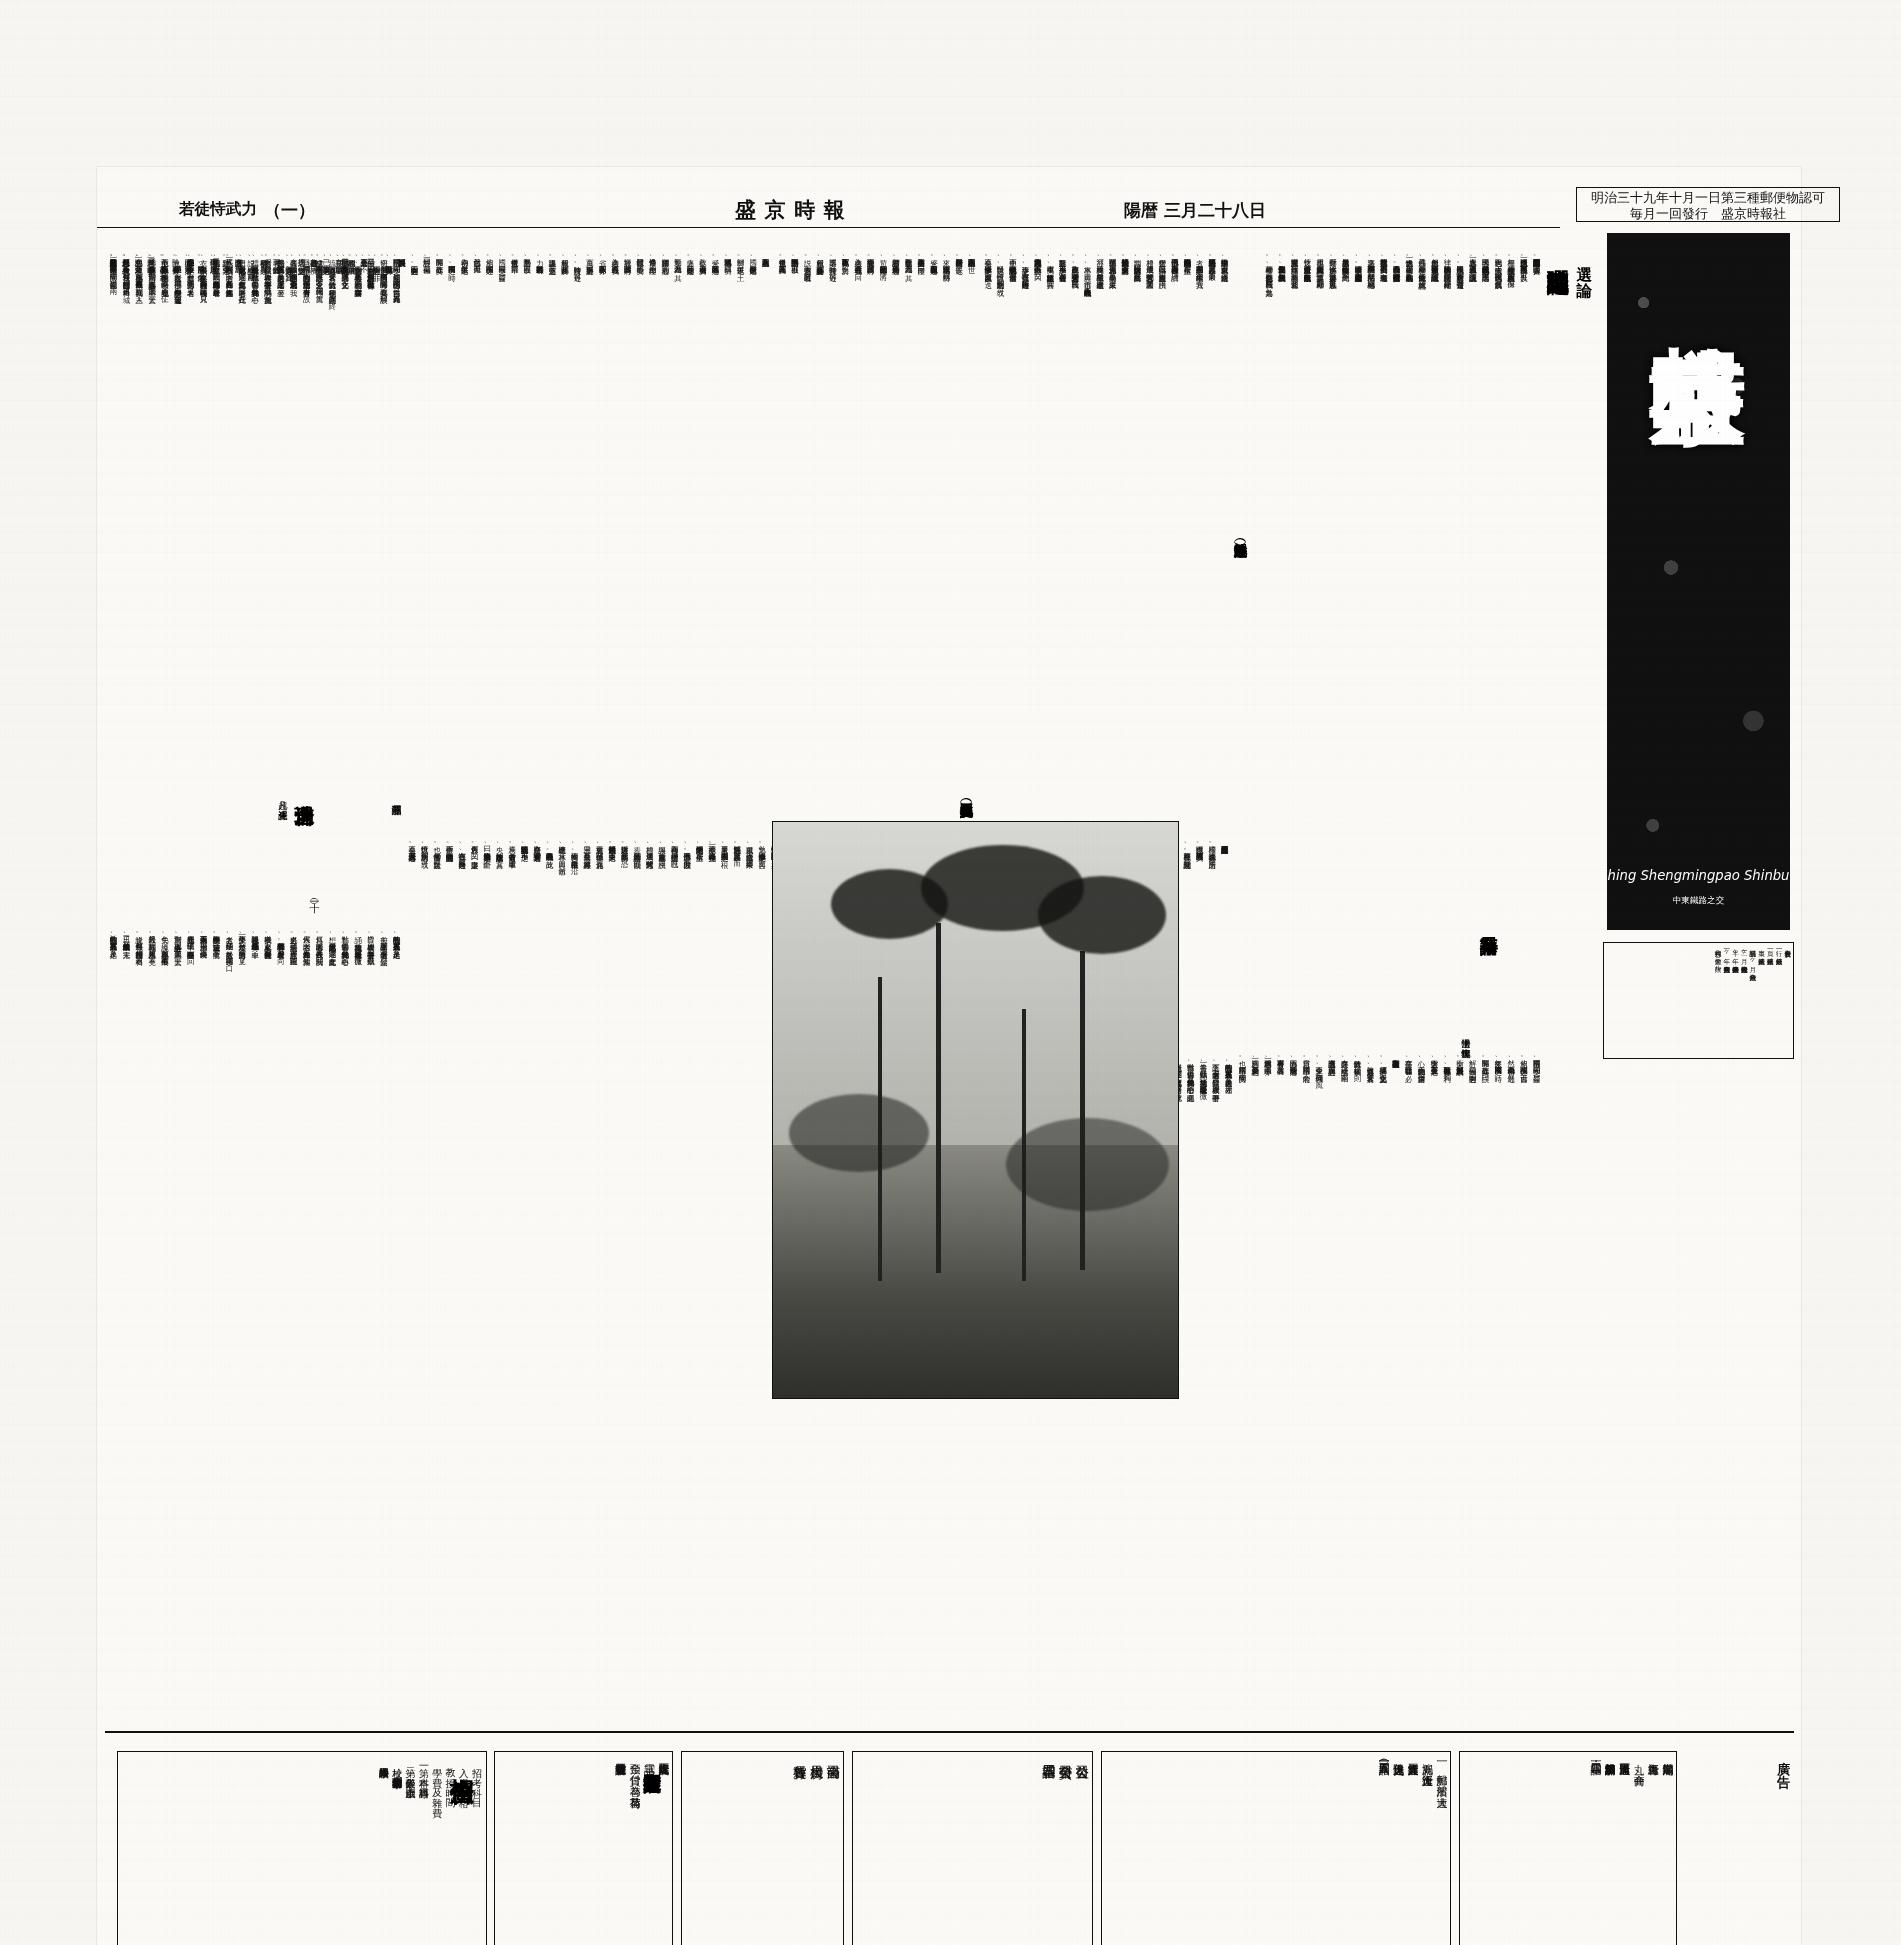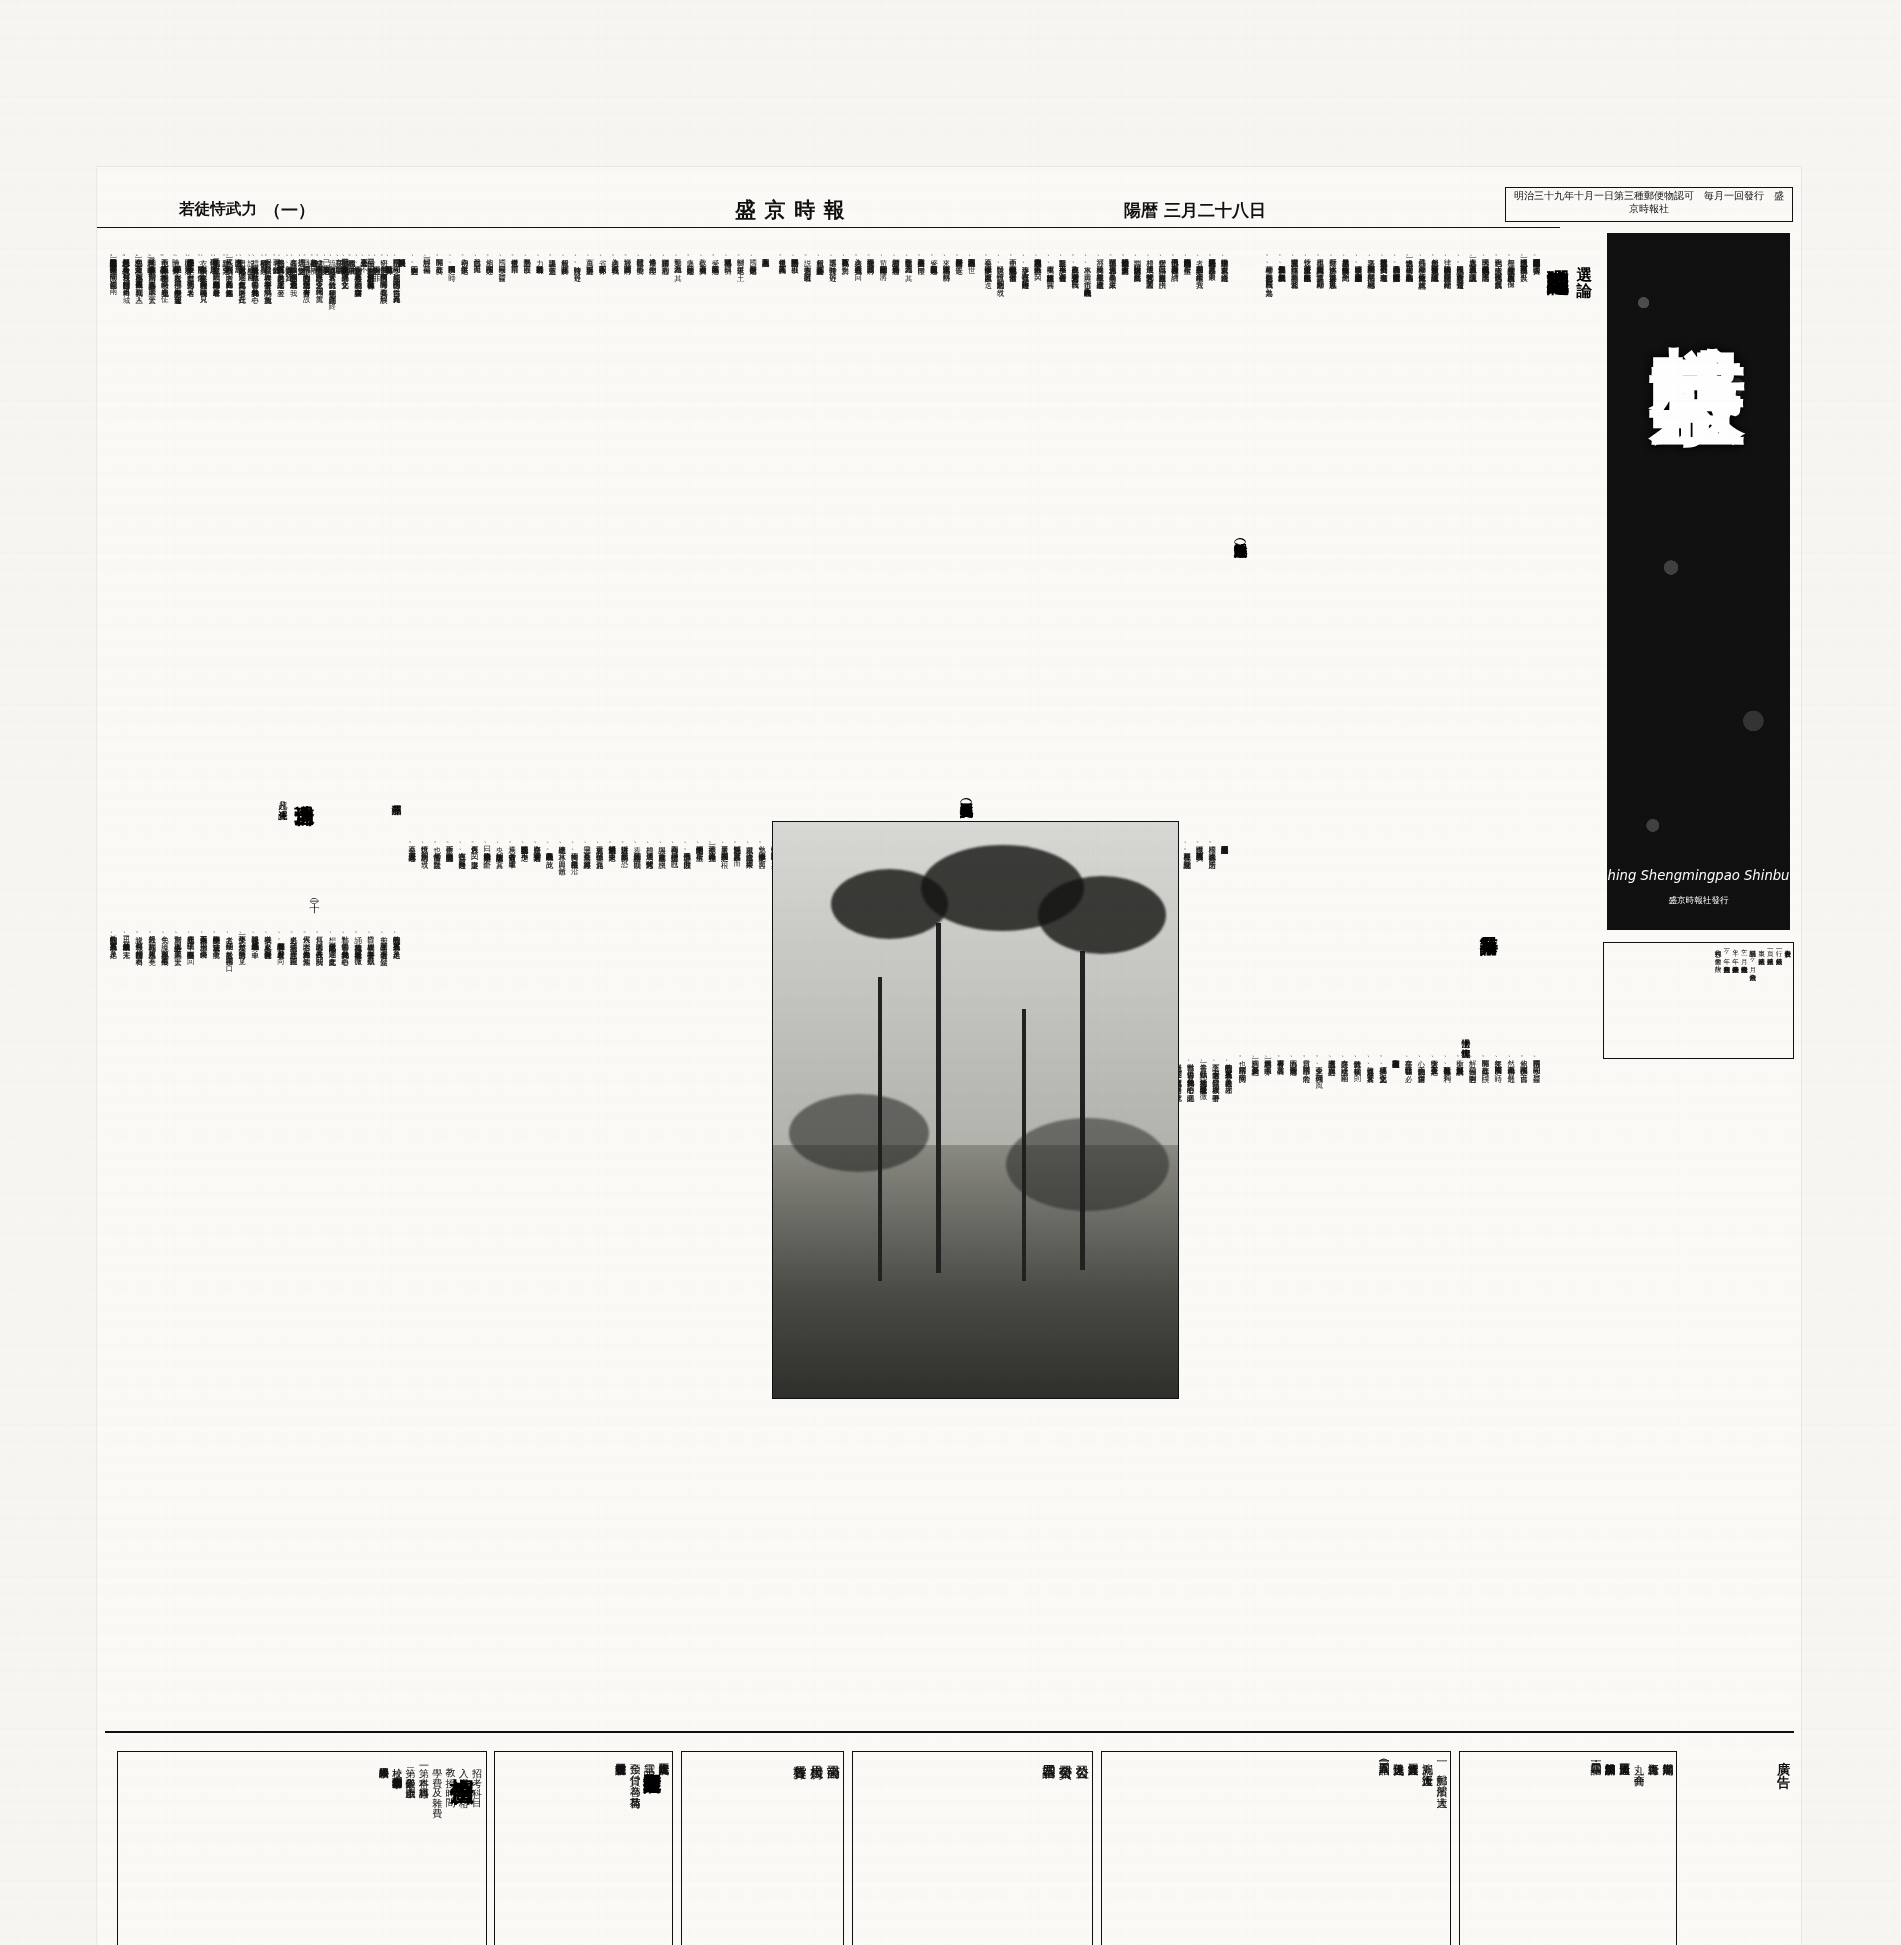--- a/index.html
+++ b/index.html
@@ -68,24 +68,24 @@
     color: #111;
     white-space: nowrap;
     font-weight: bold;
   }
   #mast-issue { left: 167px; top: 15.6px; font-size: 17px; }
   #mast-paperno { left: 82px; top: 15.6px; font-size: 15.6px; }
   #mast-name { left: 638px; top: 13.2px; font-size: 21px; letter-spacing: 8.6px; }
   #mast-date { left: 1027px; top: 15.6px; font-size: 17px; }
   #mast-reg {
     position: absolute;
-    left: 1408px; top: 3.9px;
-    width: 288px; height: 35px;
+    left: 1479px; top: 3.9px;
+    width: 264px; height: 35px;
     border: 0.8px solid #111;
-    font-size: 10px;
+    font-size: 13px;
     line-height: 1.25;
     padding: 2.3px 3.1px;
     box-sizing: border-box;
     color: #111;
     text-align: center;
   }
 
   
   #logo-block {
     position: absolute;
@@ -253,21 +253,21 @@
     <div class="mast-item" id="mast-name">盛京時報</div>
     <div class="mast-item" id="mast-date">陽暦 三月二十八日</div>
     <div id="mast-reg">明治三十九年十月一日第三種郵便物認可　毎月一回發行　盛京時報社</div>
     <div id="mast-line"></div>
   </div>
 
   <div id="logo-block">
     <div class="deco"></div>
     <div id="logo-title" class="vtext">盛京時報</div>
     <div id="logo-roman">Shing Shengmingpao Shinbun</div>
-    <div id="logo-sub">盛京時報社發行</div>
+    <div id="logo-sub">中東鐵路之交</div>
   </div>
 
   <div id="price-box">
     <div class="pb-wrap" id="pb-wrap">
         <div class="pb-col">廣告料金表</div>
         <div class="pb-col">一行 金貳拾錢</div>
         <div class="pb-col">一頁 金貳拾圓</div>
         <div class="pb-col">半頁 金拾貳圓</div>
         <div class="pb-col">購讀料 一ヶ月 金六拾錢</div>
         <div class="pb-col">三ヶ月 金壹圓七拾錢</div>

